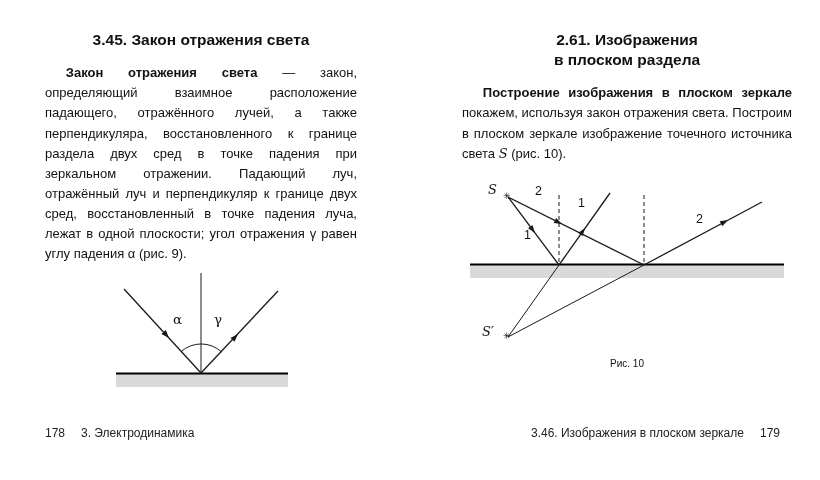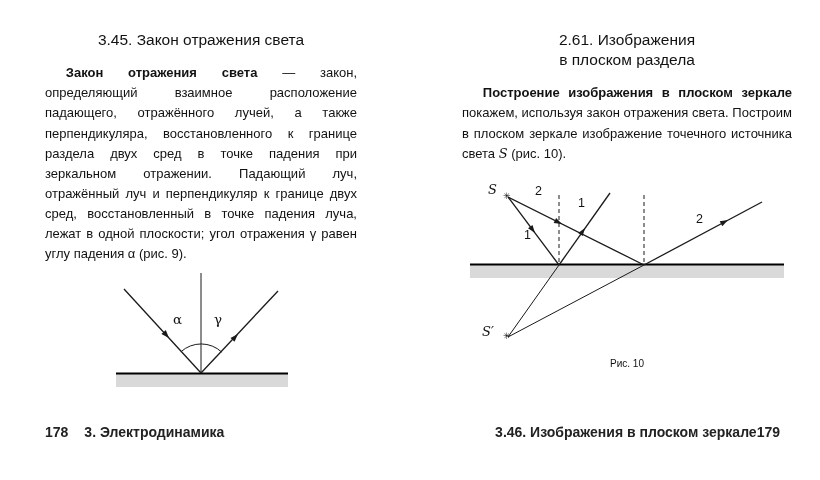--- a/index.html
+++ b/index.html
@@ -3,38 +3,38 @@
 <meta charset="utf-8">
 <style>
   html,body{margin:0;padding:0;}
   body{
     width:820px;height:480px;background:#ffffff;color:#121212;
     font-family:"Liberation Sans",sans-serif;position:relative;overflow:hidden;
   }
   .col{position:absolute;top:30px;}
   .col-left{left:45px;width:312px;}
   .col-right{left:462px;width:330px;}
-  .sec-title{font-size:15.5px;font-weight:normal;text-align:center;margin:0 0 13px 0;line-height:1.3;}
+  .sec-title{font-size:15.5px;font-weight:bold;text-align:center;margin:0 0 13px 0;line-height:1.3;}
   .sec-title .tline{display:block;}
   p.body-par{font-size:13px;line-height:1.55;text-align:justify;margin:0;text-indent:1.6em;}
   .lead{font-weight:bold;}
   .sym-italic{font-style:italic;font-family:"DejaVu Serif",serif;}
   .fig{position:relative;margin-top:4px;}
   .fig svg{display:block;margin:0 auto;}
   .fig-caption{text-align:center;font-size:10px;margin-top:5px;}
   .fig-label{position:absolute;font-size:13.5px;font-family:"DejaVu Serif",serif;}
   .greek{font-style:normal;}
   .num-label{position:absolute;font-size:12.5px;font-family:"Liberation Sans",sans-serif;}
   .pt-label{position:absolute;font-size:13px;font-style:italic;font-family:"DejaVu Serif",serif;}
   .star{position:absolute;font-size:9px;line-height:9px;font-family:"DejaVu Sans",sans-serif;}
-  .footer{position:absolute;bottom:40px;font-size:14px;color:#222;font-weight:bold;}
+  .footer{position:absolute;bottom:40px;font-size:12px;color:#222;}
   .footer-left{left:45px;}
   .footer-right{right:40px;text-align:right;}
   .footer .pgnum-l{margin-right:16px;}
-  .footer .pgnum-r{}
+  .footer .pgnum-r{margin-left:16px;}
   .mirror-fill{fill:var(--mirror_fill,#d9d9d9);}
   .ray{stroke:#1a1a1a;stroke-width:1.3;fill:none;}
   .thin{stroke:#1a1a1a;stroke-width:1;fill:none;}
   .dashed{stroke:#1a1a1a;stroke-width:1;stroke-dasharray:4 3;fill:none;}
   .arrowhead{fill:#1a1a1a;stroke:none;}
   .mirror-top{stroke:#000;stroke-width:2;}
 </style>
 </head>
 <body>
 

